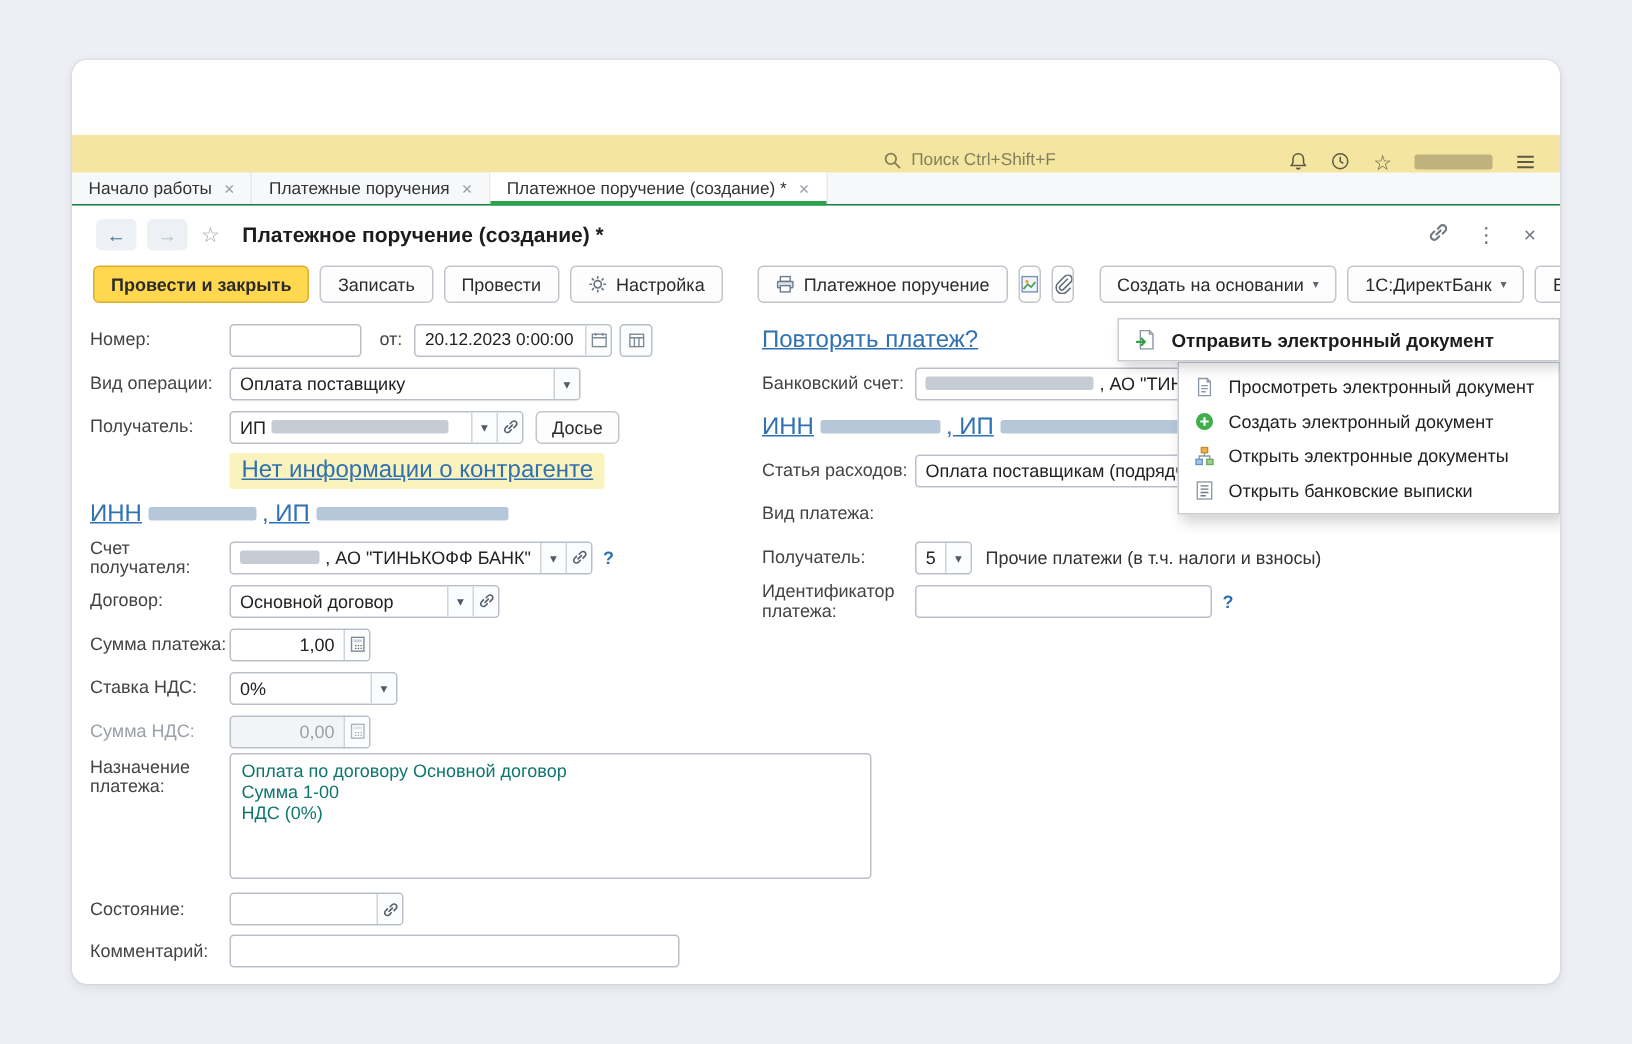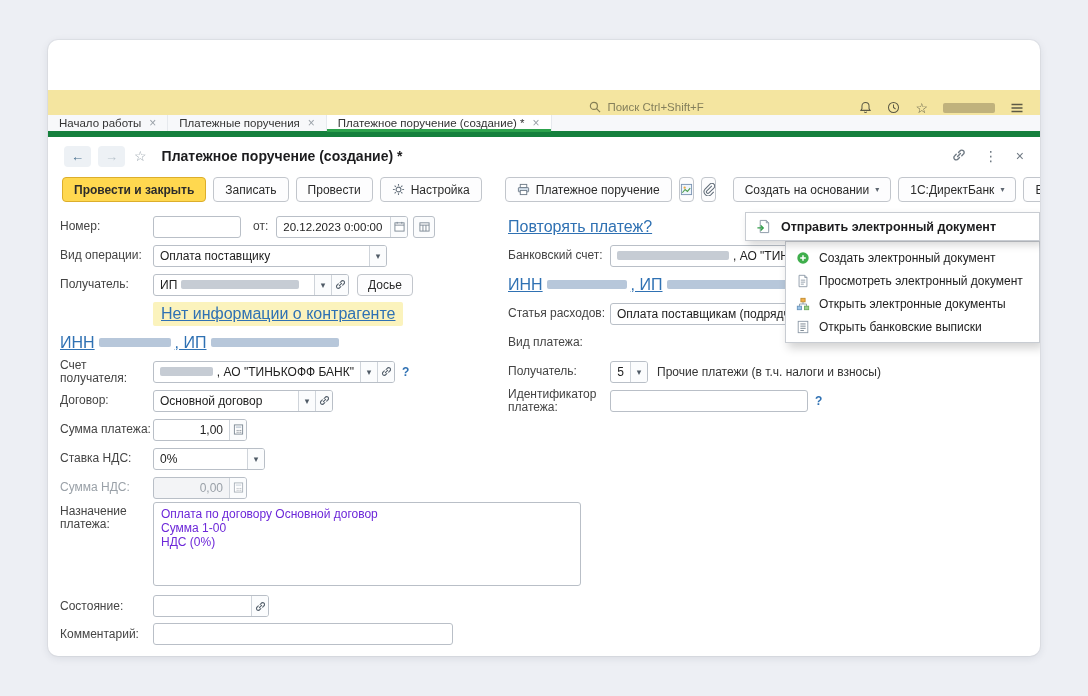--- a/index.html
+++ b/index.html
@@ -10,21 +10,21 @@
             border-radius:10px; box-shadow:0 2px 8px rgba(30,40,60,.10), 0 0 0 1px rgba(0,0,0,.04); overflow:hidden; }
 
   
   .yellowbar { position:absolute; left:0; top:50px; width:100%; height:35px; background:#f4e5a0; display:flex; align-items:center; }
   .ybar-right { margin-left:auto; display:flex; align-items:center; gap:15px; padding-right:16px; }
   .searchbox { display:flex; align-items:center; gap:6px; width:255px; height:18px; color:#85805c; font-size:11.5px;
                border-bottom:1px dotted #a89f6f; cursor:text; }
   .ybar-ic { display:flex; align-items:center; justify-content:center; color:#5c5a45; cursor:pointer; font-size:14px; line-height:1; }
 
   
-  .tabbar { position:absolute; left:0; top:75px; width:100%; height:22px; background:#f7f8fa; border-bottom:6px solid #15803d; display:flex; }
+  .tabbar { position:absolute; left:0; top:75px; width:100%; height:22px; background:#f7f8fa; border-bottom:1px solid #15803d; display:flex; }
   .tab { display:flex; align-items:center; gap:8px; padding:0 11px; font-size:11.5px; color:#333; border-right:1px solid #e6e9ed; position:relative; cursor:pointer; white-space:nowrap; }
   .tab.active { background:#fff; }
   .tab.active::after { content:""; position:absolute; left:0; right:0; bottom:-1px; height:3px; background:#2ca24c; }
   .tab-x { color:#99a0a7; font-size:12px; line-height:1; cursor:pointer; }
 
   
   .formheader { position:absolute; left:0; top:99px; width:100%; height:34px; display:flex; align-items:center; padding:0 16px; gap:7px; }
   .navbtn { width:27px; height:21px; border-radius:4px; background:#edf1f5; display:flex; align-items:center; justify-content:center; font-size:13px; cursor:pointer; }
   .navbtn.back { color:#49708e; }
   .navbtn.fwd  { color:#b9c4cd; }
@@ -62,21 +62,21 @@
 
   .link { color:#2f71b3; text-decoration:underline; font-size:16px; cursor:pointer; white-space:nowrap; display:inline-flex; align-items:center; gap:4px; }
   .hintq { color:#2f71b3; font-weight:bold; margin-left:7px; cursor:pointer; }
   .yellownote { background:#fbf3bd; padding:3px 8px; border-radius:2px; display:inline-flex; }
 
   .redact { display:inline-block; height:9px; border-radius:2px; background:#c6ccd4; vertical-align:middle; }
   .redact.blue { background:#b7c7da; }
   .redact.tan { background:#c0b27c; }
 
   textarea.purpose { width:428px; height:84px; border:1px solid #b9bfc7; border-radius:3px; font:12px "Liberation Sans",sans-serif;
-                     color:#6d28d9; padding:4px 7px; resize:none; outline:none; }
+                     color:#0f766e; padding:4px 7px; resize:none; outline:none; }
   .frow-ta { height:90px; display:flex; align-items:flex-start; font-size:12px; }
   .frow-ta .lbl { padding-top:3px; }
 
   
   .menu-primary { position:absolute; left:697px; top:172px; width:295px; height:29px; background:#fff; border:1px solid #c8ccd2;
                   box-shadow:3px 4px 8px rgba(0,0,0,.16); display:flex; align-items:center; gap:10px; padding:0 10px;
                   z-index:30; font-size:12.5px; font-weight:bold; color:#1c1c1e; cursor:pointer; }
   .menu-panel { position:absolute; left:737px; top:201px; width:255px; background:#fff; border:1px solid #c8ccd2;
                 box-shadow:3px 5px 9px rgba(0,0,0,.18); z-index:29; padding:4px 0; }
   .menu-item { height:23px; display:flex; align-items:center; gap:9px; padding:0 10px; font-size:12px; color:#222; cursor:pointer; white-space:nowrap; }
@@ -460,32 +460,32 @@
         <path d="M4.5 1.5H11l2.5 2.5v10.5H4.5z" fill="#fff" stroke="#8a97a5"></path>
         <path d="M11 1.5V4h2.5" fill="none" stroke="#8a97a5"></path>
         <path d="M1.5 9.5h6M5 6.8l2.7 2.7L5 12.2" fill="none" stroke="#34a04a" stroke-width="1.5"></path>
       </svg>
     <span>Отправить электронный документ</span>
   </div>
 
   <div class="menu-panel">
     <div class="menu-item">
       <svg width="14" height="14" viewBox="0 0 16 16">
-          <circle cx="8" cy="8" r="6.5" fill="#3fae4c"></circle>
-          <path d="M8 4.8v6.4M4.8 8h6.4" stroke="#fff" stroke-width="1.7"></path>
-        </svg>
-      <span>Создать электронный документ</span>
-    </div>
-    <div class="menu-item">
-      <svg width="14" height="14" viewBox="0 0 16 16">
           <path d="M3.5 1.5H10l2.5 2.5v10.5H3.5z" fill="#fff" stroke="#8a97a5"></path>
           <path d="M10 1.5V4h2.5" fill="none" stroke="#8a97a5"></path>
           <path d="M5.5 7h5M5.5 9.3h5M5.5 11.6h3.4" stroke="#8a97a5"></path>
         </svg>
       <span>Просмотреть электронный документ</span>
+    </div>
+    <div class="menu-item">
+      <svg width="14" height="14" viewBox="0 0 16 16">
+          <circle cx="8" cy="8" r="6.5" fill="#3fae4c"></circle>
+          <path d="M8 4.8v6.4M4.8 8h6.4" stroke="#fff" stroke-width="1.7"></path>
+        </svg>
+      <span>Создать электронный документ</span>
     </div>
     <div class="menu-item">
       <svg width="14" height="14" viewBox="0 0 16 16">
           <path d="M8 5.5v2.5M4 11V8h8v3" fill="none" stroke="#8a97a5"></path>
           <rect x="5.6" y="1.5" width="4.8" height="4" fill="#f2b04b" stroke="#c08a2e"></rect>
           <rect x="1.5" y="10.5" width="4.8" height="4" fill="#9ec7ea" stroke="#6792ba"></rect>
           <rect x="9.7" y="10.5" width="4.8" height="4" fill="#9ed08f" stroke="#6aa95c"></rect>
         </svg>
       <span>Открыть электронные документы</span>
     </div>

